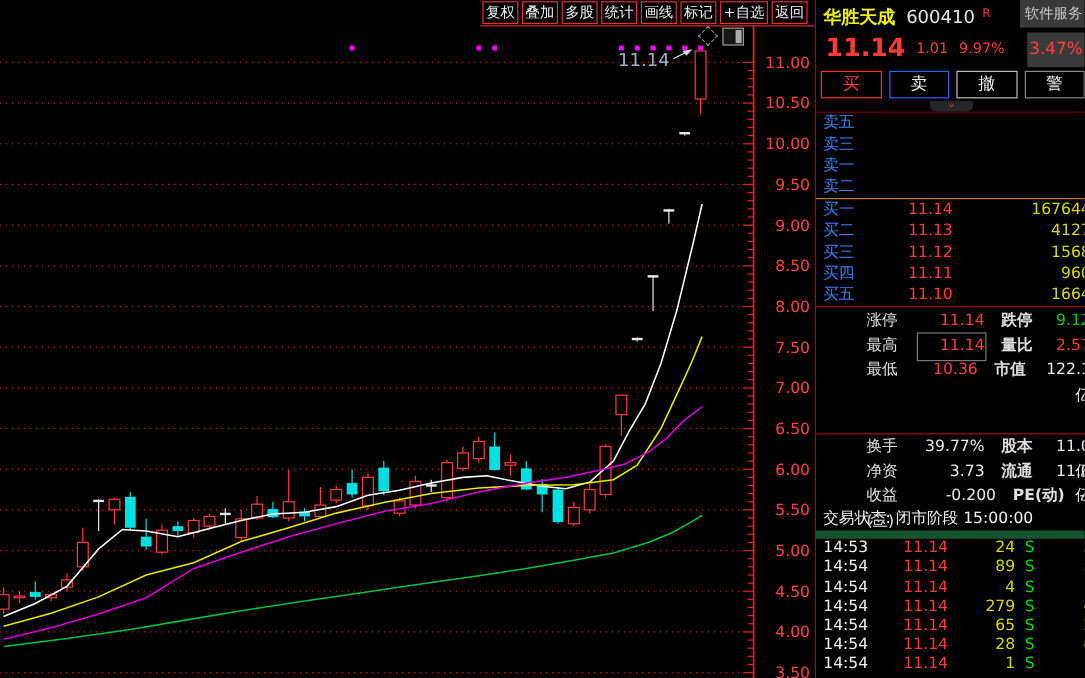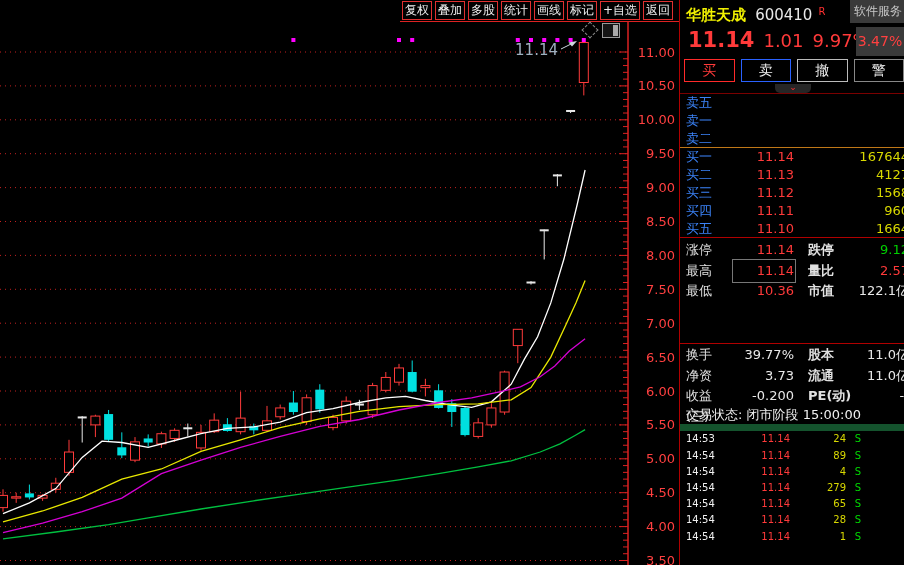--- a/index.html
+++ b/index.html
@@ -21,47 +21,47 @@
   .rp-head{height:24px;line-height:24px;padding-left:6px;white-space:nowrap;}
   .stock-name{color:#f0f000;font-size:15px;font-weight:bold;}
   .stock-code{color:#e8e8e8;font-size:15px;margin-left:5px;}
   .stock-flag{color:#ff3030;font-size:10px;vertical-align:super;margin-left:2px;}
   .service-box{position:absolute;right:-6px;top:0;width:56px;height:23px;line-height:23px;
                background:#3a3a3a;color:#c8c8c8;font-size:12px;padding-left:4px;overflow:hidden;}
   .pct-box{position:absolute;right:0;top:27px;width:48px;height:29px;line-height:29px;
            background:#3a3a3a;color:#ff4040;font-size:14px;text-align:center;}
   .rp-quote{height:32px;display:flex;align-items:center;gap:9px;padding-left:8px;}
   .q-price{color:#ff3a3a;font-size:21px;font-weight:bold;}
-  .q-chg,.q-pct{color:#ff3a3a;font-size:18px;}
+  .q-chg,.q-pct{color:#ff3a3a;font-size:12px;}
   .rp-actions{height:28px;display:flex;gap:6px;padding-left:4px;align-items:center;}
   .abtn{width:51px;height:21px;line-height:21px;text-align:center;font-size:14px;background:#000;cursor:default;}
   .abtn-buy{border:1px solid #ff2a2a;color:#ff3a3a;}
   .abtn-sell{border:1px solid #2a62ff;color:#f0f0f0;}
   .abtn-cancel{border:1px solid #bbb;color:#f0f0f0;}
   .abtn-alert{border:1px solid #888;color:#f0f0f0;}
   .rp-chev{height:9px;border-bottom:1px solid #7a0000;position:relative;}
   .chev-pill{position:absolute;left:95px;top:0;width:36px;height:9px;background:#262626;
              border-radius:0 0 5px 5px;color:#ff3030;font-size:9px;line-height:6px;text-align:center;}
   .ob-row{height:17.8px;line-height:17.8px;display:flex;padding-left:6px;}
   .ob-lbl{width:40px;color:#3b82f6;}
   .ob-price{width:68px;text-align:right;color:#ff3a3a;}
   .ob-vol{flex:1;text-align:right;color:#d8d800;margin-right:-5px;}
   .ob-sep{height:0;border-top:1px solid #c07818;}
   .rp-stats{border-top:1px solid #b00000;border-bottom:1px solid #b00000;padding-top:2px;height:103px;}
-  .st-row{height:20.5px;line-height:20.5px;display:flex;padding-left:6px;}
+  .st-row{height:20.5px;line-height:20.5px;display:flex;padding-left:6px;margin-left:36px;}
   .st-l1{width:48px;color:#e0e0e0;}
   .st-v1{width:60px;text-align:right;}
   .st-l2{width:50px;margin-left:14px;color:#e0e0e0;font-weight:bold;}
   .st-v2{flex:1;text-align:right;margin-right:-5px;}
   .c-red{color:#ff3a3a;} .c-green{color:#00d000;} .c-white{color:#e8e8e8;}
   .c-mag{color:#b44bff;}
   .boxed{outline:1px solid #777;outline-offset:1px;}
   .rp-info{height:60px;padding-top:1px;}
   .rp-status{height:19px;line-height:19px;border-bottom:7px solid #14532d;padding-left:6px;color:#f0f0f0;white-space:nowrap;}
-  .tr-row{height:16.2px;line-height:16.2px;display:flex;padding-left:6px;font-size:10px;}
+  .tr-row{height:16.2px;line-height:16.2px;display:flex;padding-left:6px;font-size:13px;}
   .tr-t{width:42px;color:#f0f0f0;}
   .tr-p{width:62px;text-align:right;color:#ff3a3a;}
   .tr-v{width:56px;text-align:right;color:#d8d800;}
   .tr-s{width:24px;text-align:center;color:#00d800;}
   .tr-c{flex:1;text-align:right;color:#d8d800;margin-right:-7px;}
 </style>
 </head>
 <body>
 
 <div id="chart-panel">
@@ -323,20 +323,25 @@
   <div class="rp-chev">
     <div class="chev-pill">⌄</div>
   </div>
   <div id="sell-levels">
       <div class="ob-row">
         <span class="ob-lbl">卖五</span>
         <span class="ob-price"></span>
         <span class="ob-vol"></span>
       </div>
       <div class="ob-row">
+        <span class="ob-lbl">卖三</span>
+        <span class="ob-price"></span>
+        <span class="ob-vol"></span>
+      </div>
+      <div class="ob-row">
         <span class="ob-lbl">卖一</span>
         <span class="ob-price"></span>
         <span class="ob-vol"></span>
       </div>
       <div class="ob-row">
         <span class="ob-lbl">卖二</span>
         <span class="ob-price"></span>
         <span class="ob-vol"></span>
       </div>
     </div>

